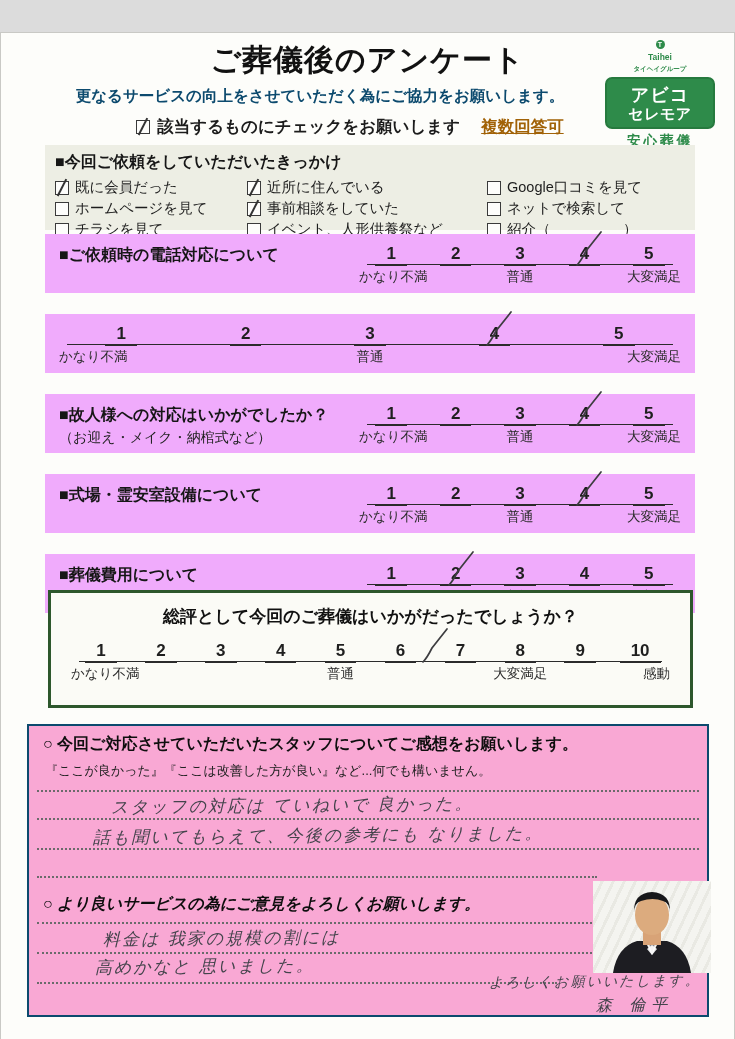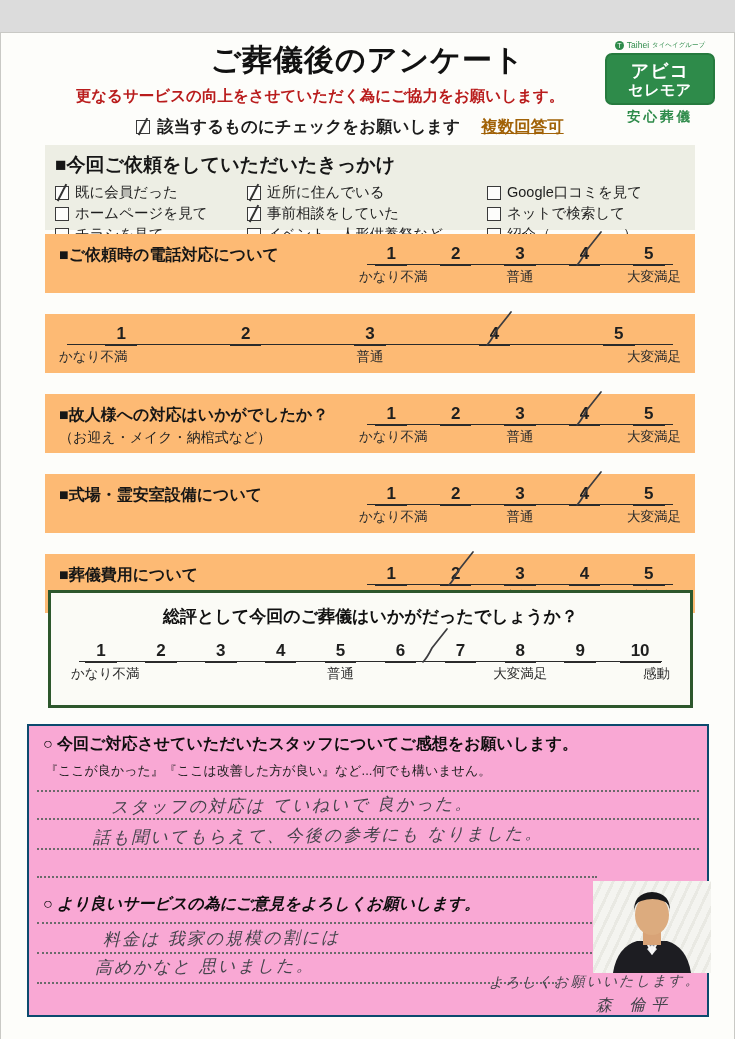--- a/index.html
+++ b/index.html
@@ -5,51 +5,51 @@
   html,body{margin:0;padding:0;background:#dcdcdc;}
   .page{position:relative;width:735px;height:1039px;background:#fdfdfa;overflow:hidden;
         font-family:"Liberation Sans","DejaVu Sans",sans-serif;color:#1c1c1c;
         box-shadow:inset 0 0 0 1px #c9c9c5;margin-top:32px;}
   
   .title{position:absolute;top:8px;left:0;width:735px;text-align:center;
          font-family:"DejaVu Serif","Liberation Serif",serif;font-weight:bold;
          font-size:30px;letter-spacing:1px;color:#111;}
   .subtitle{position:absolute;top:54px;left:0;width:640px;text-align:center;
             font-family:Liberation Mono, monospace;font-weight:bold;
-            font-size:15.5px;color:#b91c1c;}
+            font-size:15.5px;color:#0c4a6e;}
   .instruction{position:absolute;top:84px;left:0;width:700px;text-align:center;font-size:16.5px;font-weight:bold;}
   .instruction .note{color:#a16207;text-decoration:underline;margin-left:14px;}
   .instr-inner{display:inline-flex;align-items:center;gap:7px;}
   
   .logo{position:absolute;top:8px;right:20px;width:110px;text-align:center;}
-  .logo-top{font-size:8.5px;color:#2e8b4a;font-weight:normal;display:flex;align-items:center;justify-content:center;gap:3px;}
+  .logo-top{font-size:8.5px;color:#2e8b4a;font-weight:bold;display:flex;align-items:center;justify-content:center;gap:3px;flex-direction:column;}
   .logo-dot{width:9px;height:9px;border-radius:50%;background:#2e8b4a;color:#fff;font-size:7px;line-height:9px;display:inline-block;}
   .logo-top .grp{font-size:6.5px;}
   .logo-box{margin-top:3px;background:#2e8b4a;border-radius:7px;padding:6px 4px 5px;color:#fff;font-weight:bold;
             border:2px solid #267a3e;}
   .logo-box .l1{font-size:18px;letter-spacing:1px;line-height:20px;}
   .logo-box .l2{font-size:15px;letter-spacing:0.5px;line-height:17px;}
   .logo-tag{margin-top:3px;color:#2e8b4a;font-weight:bold;font-size:13.5px;letter-spacing:3px;}
   
   .cb{width:14px;height:14px;border:1.6px solid #3a3a3a;display:inline-block;position:relative;
       background:#fdfdfb;flex:none;box-sizing:border-box;}
   .cb-slash{position:absolute;left:5px;top:-4px;width:1.7px;height:19px;background:#333;transform:rotate(27deg);}
   
   .sec-trigger{position:absolute;top:113px;left:45px;width:650px;height:85px;background:#edeee4;
                box-sizing:border-box;padding:7px 10px 4px;}
-  .t-title{font-weight:bold;font-size:19px;color:#161616;}
+  .t-title{font-weight:bold;font-size:16px;color:#161616;}
   .t-cols{display:flex;margin-top:3px;}
   .t-col:nth-child(1){width:192px;}
   .t-col:nth-child(2){width:240px;}
   .t-col:nth-child(3){flex:1;}
   .t-item{display:flex;align-items:center;margin:2px 0;font-size:14.5px;color:#1d1d1d;white-space:nowrap;}
   .t-item .cb{margin-right:6px;}
   
   .ratings{position:absolute;top:202px;left:45px;width:650px;}
-  .rate-row{display:flex;align-items:flex-start;background:#fdba74;padding:9px 14px 4px;margin-bottom:21px;min-height:44px;box-sizing:border-box;}
+  .rate-row{display:flex;align-items:flex-start;background:#f0abfc;padding:9px 14px 4px;margin-bottom:21px;min-height:44px;box-sizing:border-box;}
   .rate-titles{width:300px;padding-top:2px;}
   .rate-title{font-weight:bold;font-size:16px;color:#161616;}
   .rate-sub{font-size:14px;color:#222;margin-top:3px;}
   
   .scale{position:relative;height:46px;}
   .scale-line{position:absolute;top:21px;left:8px;right:8px;border-bottom:1.6px solid #2b2b2b;}
   .scale-nums{display:flex;position:relative;z-index:2;}
   .num{flex:1;text-align:center;font-weight:bold;font-size:17px;color:#1f1f1f;}
   .num-i{display:inline-block;padding:0 11px;border-bottom:2px solid #2b2b2b;line-height:21px;}
   .scale-labels{position:absolute;top:25px;left:0;right:0;height:18px;font-size:13.5px;color:#2d2d2d;}

